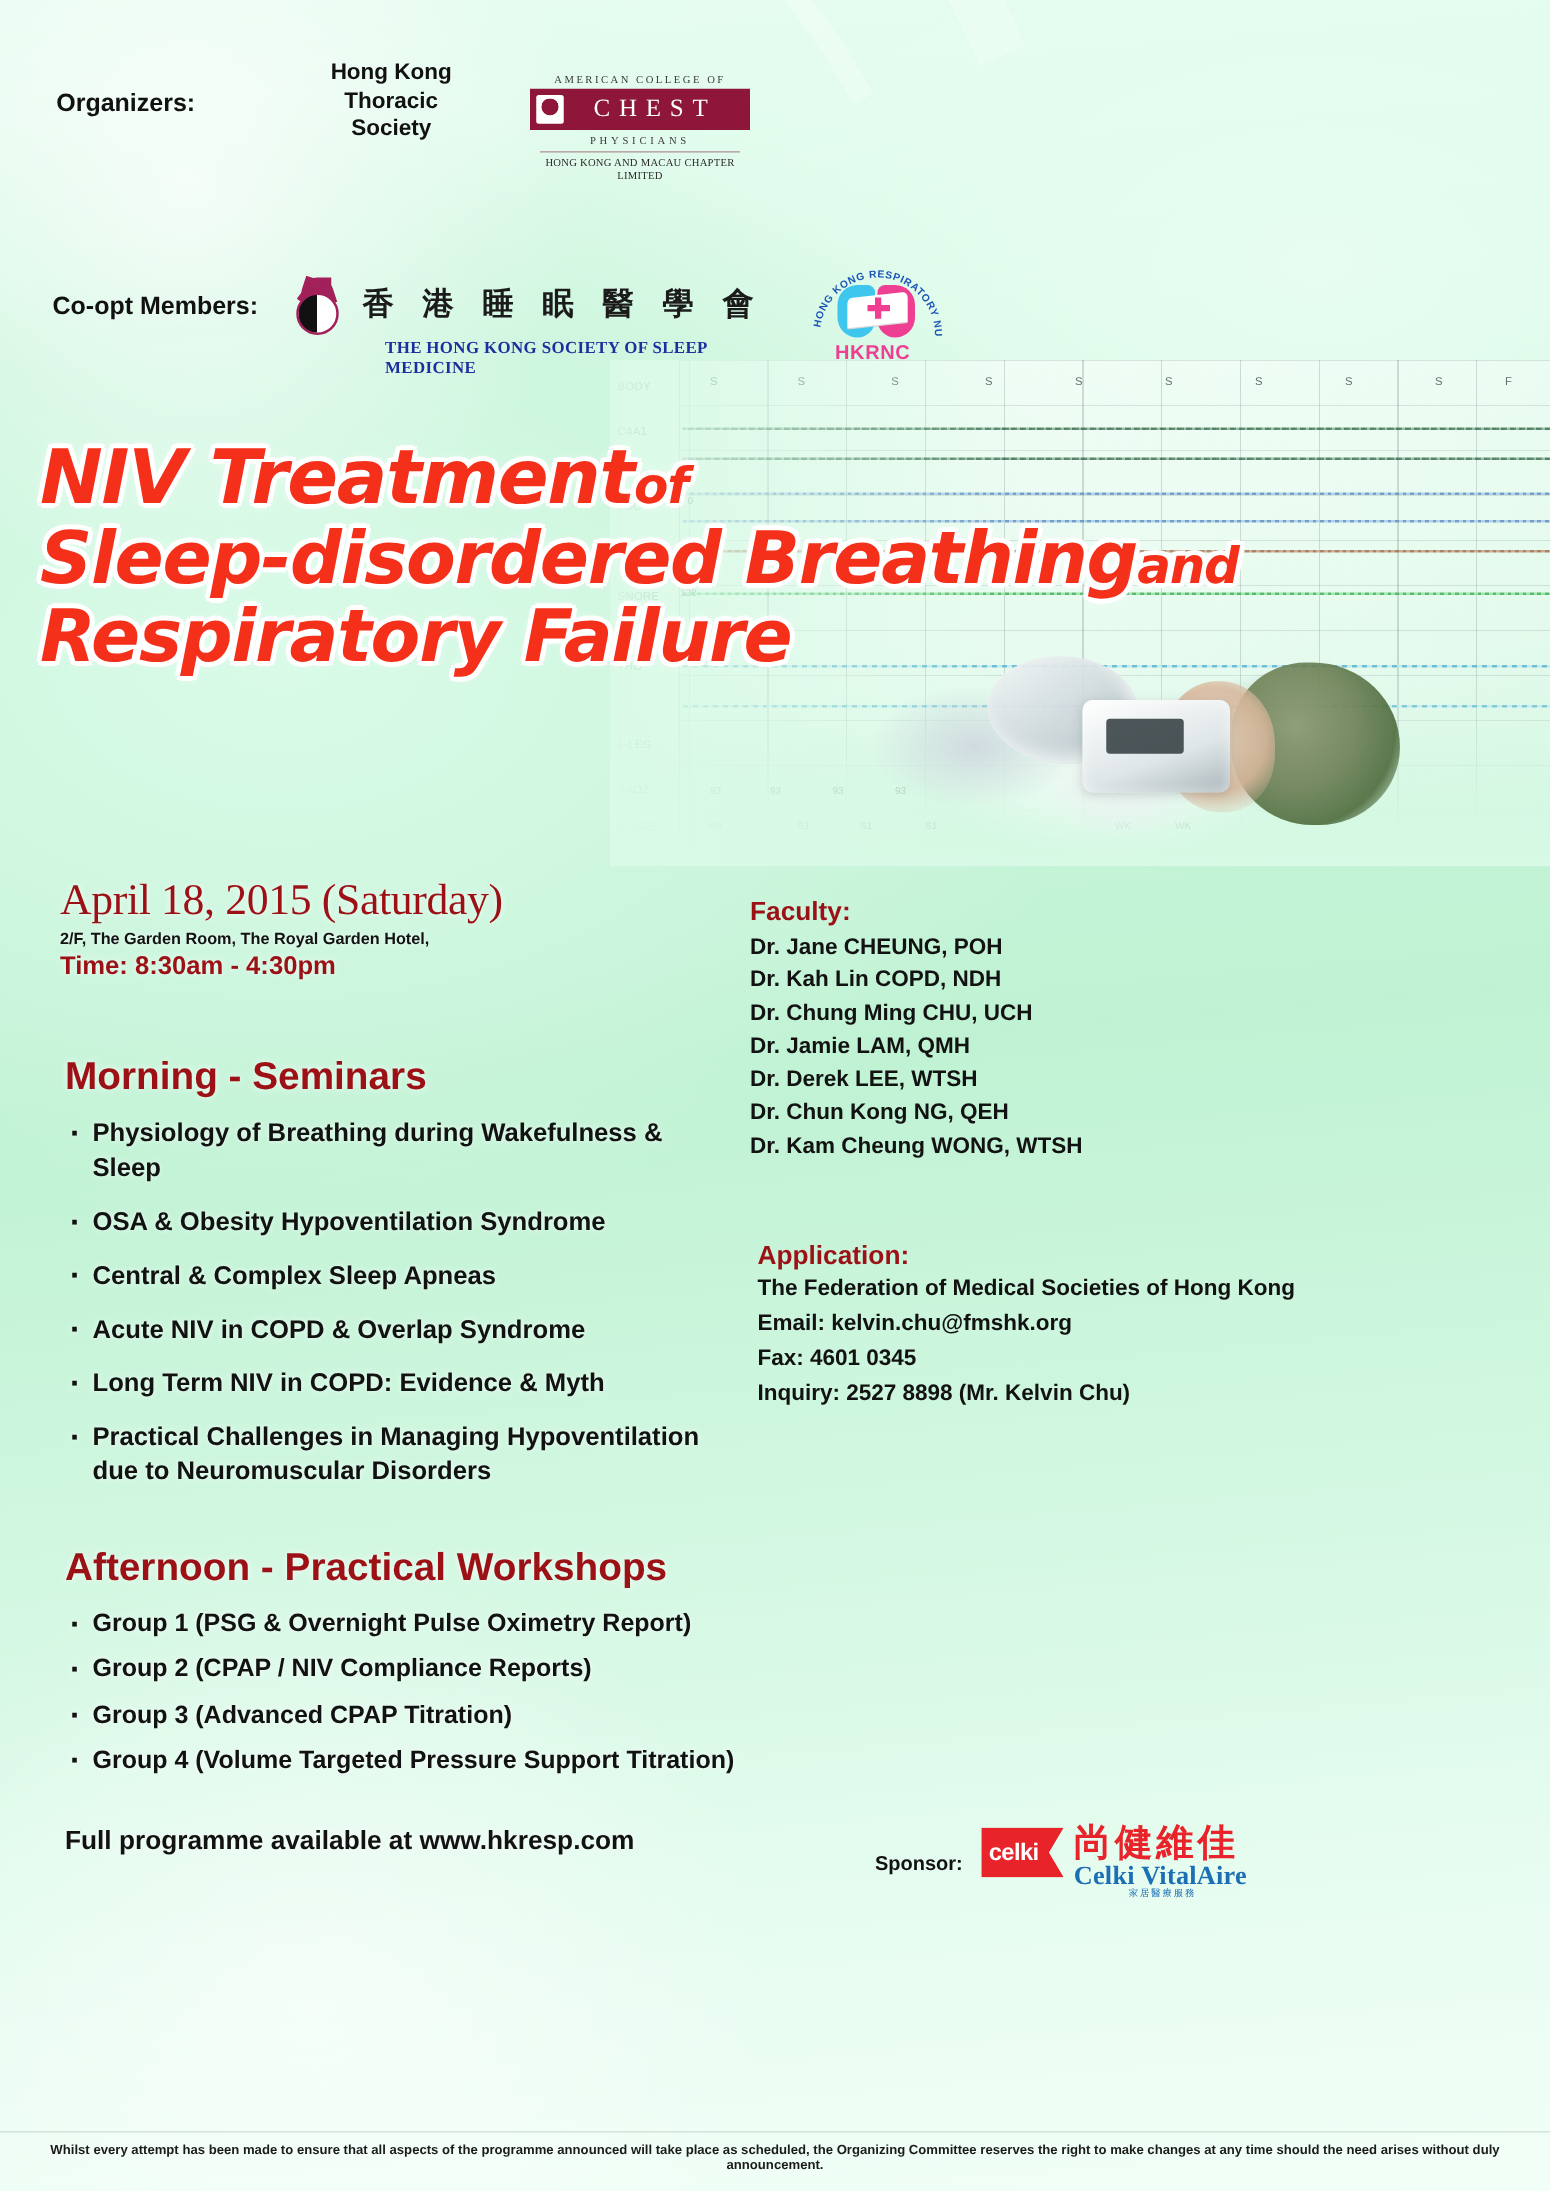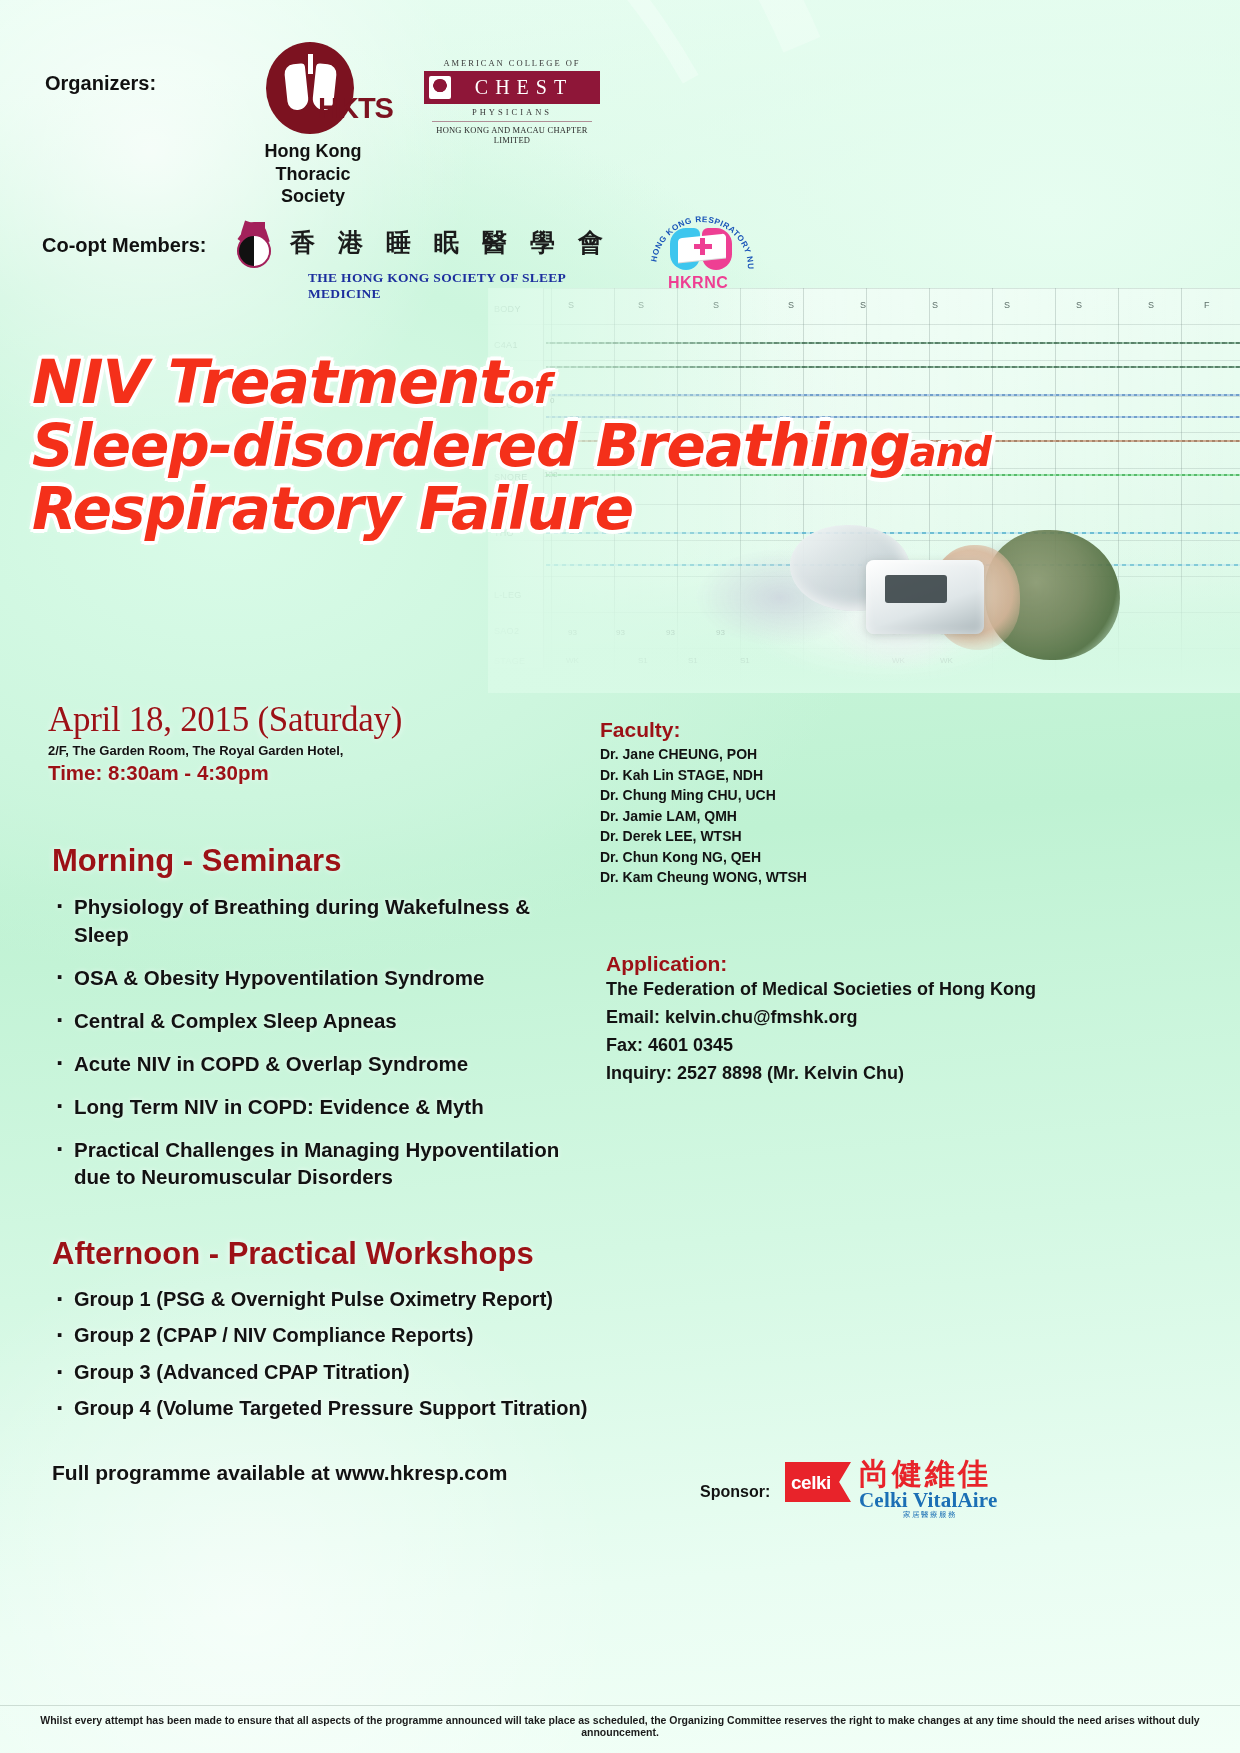--- a/index.html
+++ b/index.html
@@ -253,21 +253,21 @@
   .fullprog {
     margin-top:40px; margin-left:4px;
     font-size:21px; font-weight:bold; color:#121212;
     text-shadow:0 0 5px rgba(255,255,255,.7);
   }
 
   
   .col-right { position:absolute; left:600px; top:718px; width:560px; z-index:4; }
   .rh { font-size:21px; font-weight:bold; color:#9c1116; }
   .faculty-list { margin-top:2px; }
-  .faculty-list div { font-size:14px; font-weight:bold; color:#121212; line-height:1.47; }
+  .faculty-list div { font-size:18px; font-weight:bold; color:#121212; line-height:1.47; }
 
   .accred { margin-top:64px; margin-left:6px; }
   .accred-row1 { font-size:21px; font-weight:bold; }
   .accred-row1 .k { color:#9c1116; }
   .accred-row1 .v { color:#121212; }
   .accred-row2 { font-size:21px; font-weight:bold; color:#121212; margin-left:165px; margin-top:4px; }
 
   .fee { margin-top:54px; margin-left:6px; }
   .fee .k { color:#9c1116; font-size:21px; font-weight:bold; }
   .fee .v { color:#121212; font-size:21px; font-weight:bold; }
@@ -382,27 +382,20 @@
   <div class="photo-head"></div>
   <div class="photo-face"></div>
   <div class="photo-mask"></div>
   <div class="photo-dev"></div>
   <div class="photo-screen"></div>
 
   <div class="lbl-organizers">Organizers:</div>
   <div class="lbl-coopt">Co-opt Members:</div>
 
   <div class="hkts">
-    <div class="hkts-mark">
-      <div class="hkts-circ"></div>
-      <div class="hkts-trach"></div>
-      <div class="hkts-lungL"></div>
-      <div class="hkts-lungR"></div>
-      <div class="hkts-word">HKTS</div>
-    </div>
     <div class="hkts-name">
       <div>Hong Kong</div>
       <div>Thoracic Society</div>
     </div>
   </div>
 
   <div class="accp">
     <div class="accp-top">AMERICAN COLLEGE OF</div>
     <div class="accp-bar">
       <div class="accp-chesticon"></div>
@@ -474,21 +467,21 @@
       <li>Group 4 (Volume Targeted Pressure Support Titration)</li>
     </ul>
 
     <div class="fullprog">Full programme available at www.hkresp.com</div>
   </div>
 
   <div class="col-right">
     <div class="rh">Faculty:</div>
     <div class="faculty-list">
       <div>Dr. Jane CHEUNG, POH</div>
-      <div>Dr. Kah Lin STAGE, NDH</div>
+      <div>Dr. Kah Lin COPD, NDH</div>
       <div>Dr. Chung Ming CHU, UCH</div>
       <div>Dr. Jamie LAM, QMH</div>
       <div>Dr. Derek LEE, WTSH</div>
       <div>Dr. Chun Kong NG, QEH</div>
       <div>Dr. Kam Cheung WONG, WTSH</div>
     </div>
 
     <div class="accred">
     </div>
 

